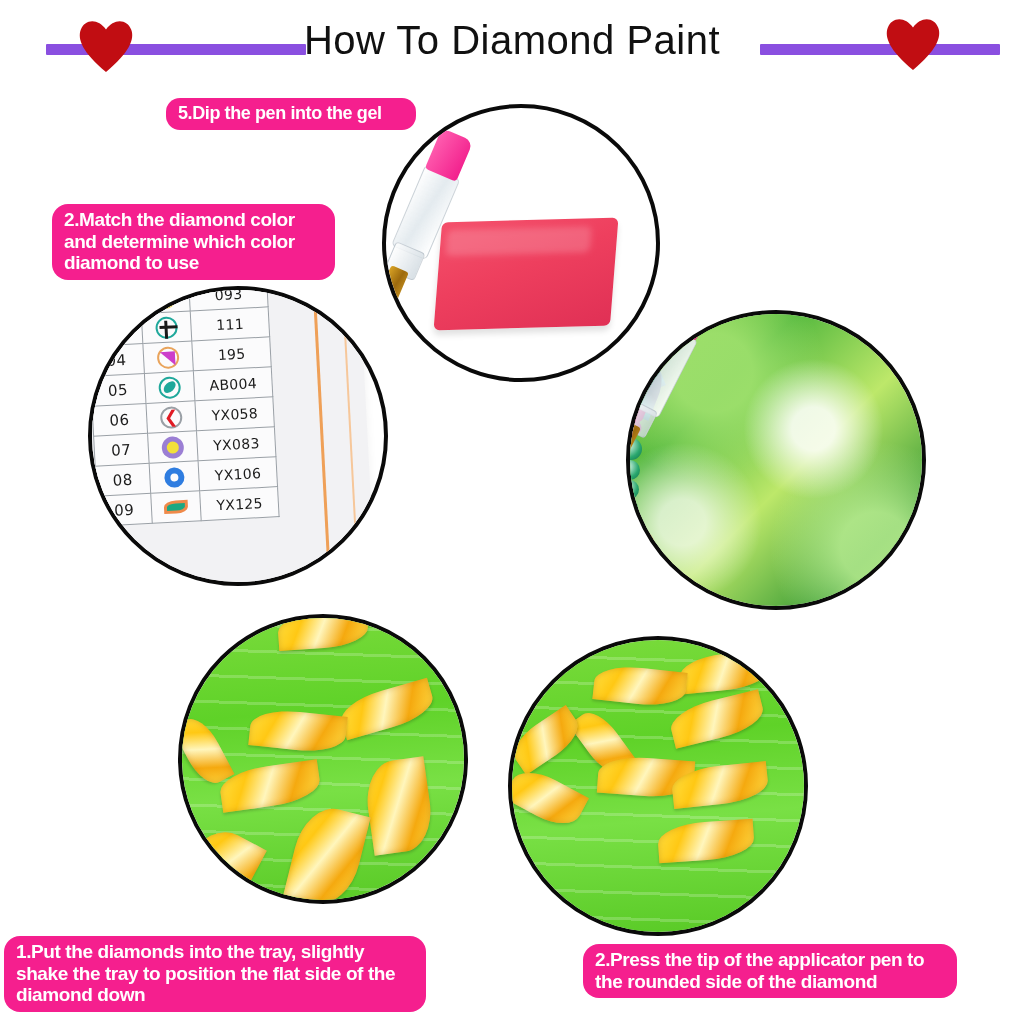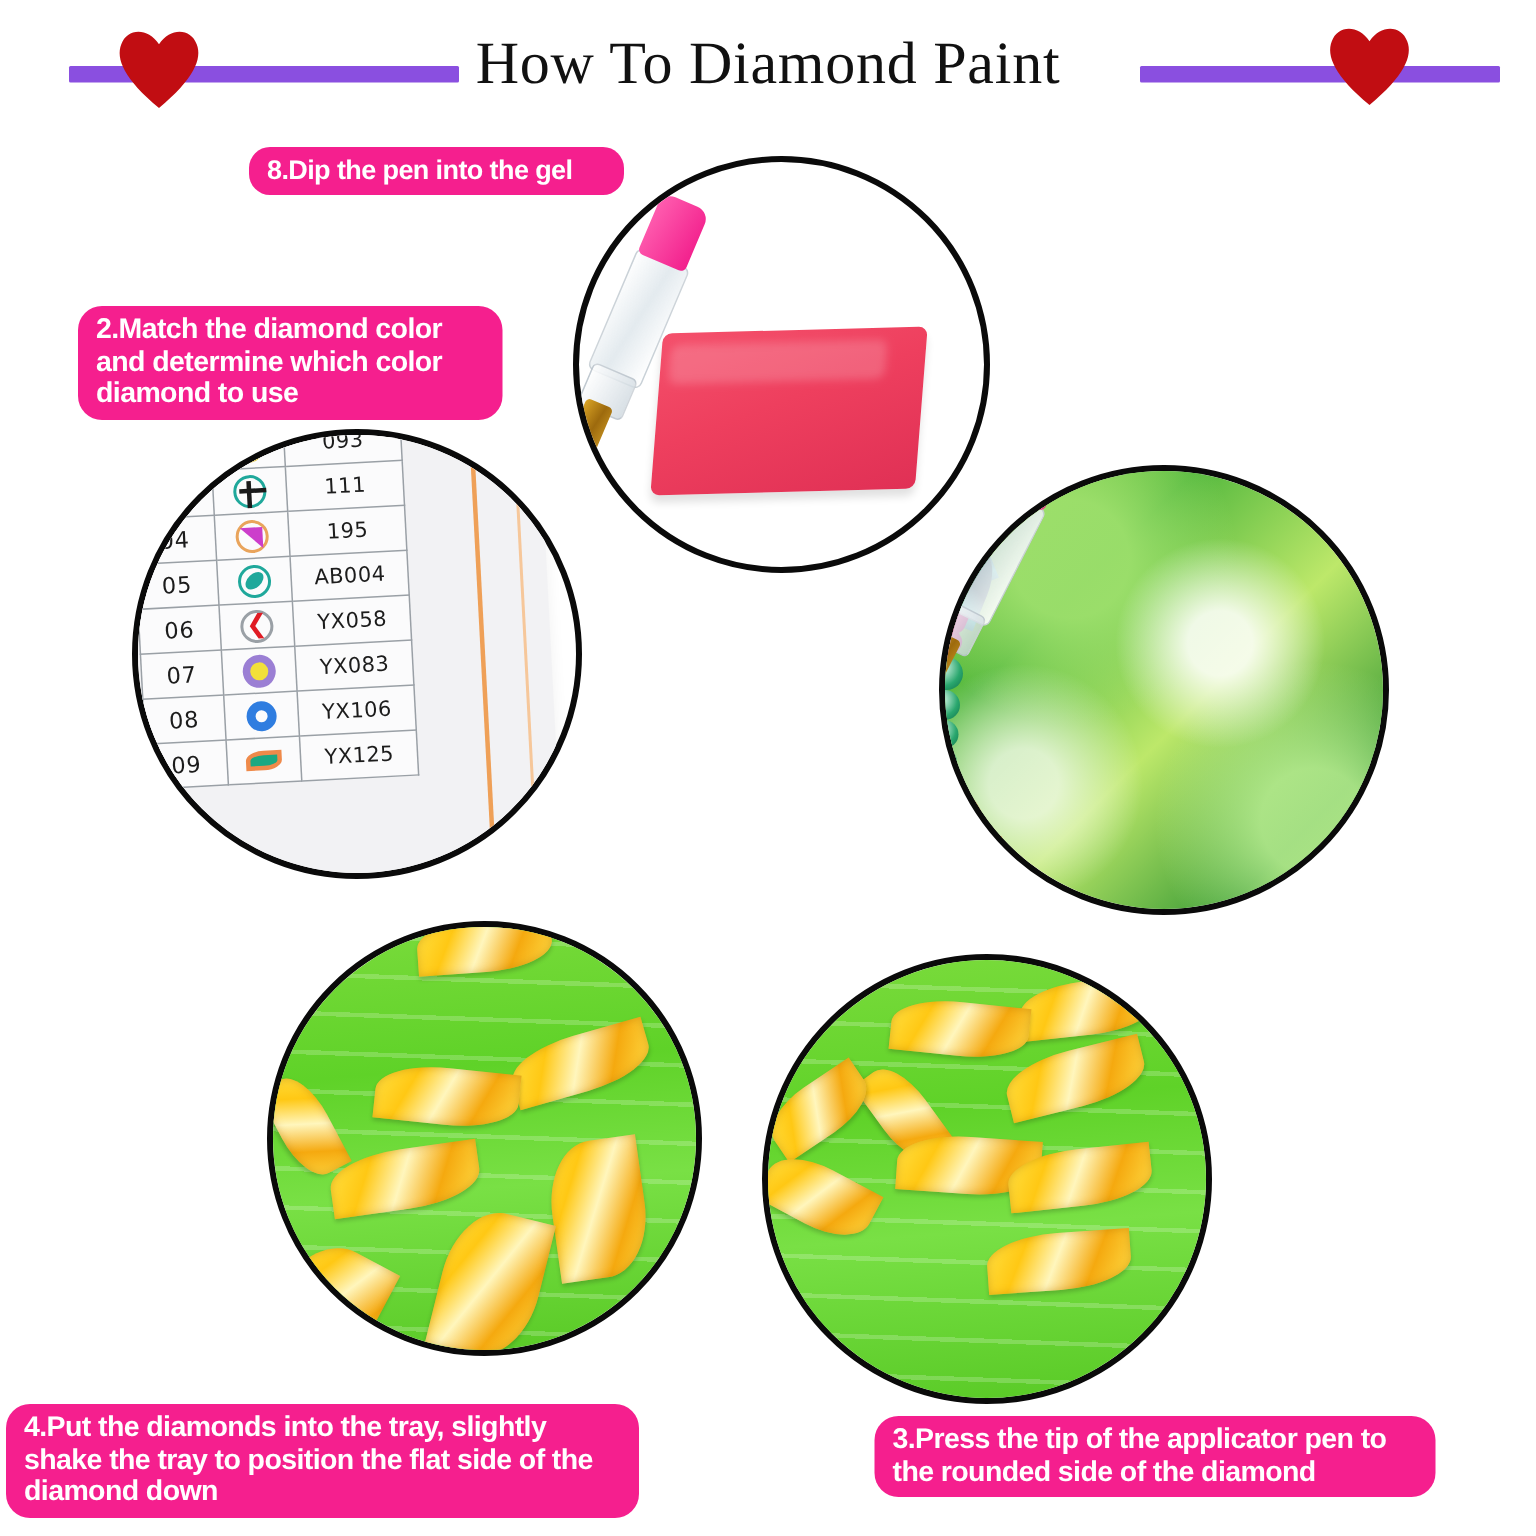--- a/index.html
+++ b/index.html
@@ -15,21 +15,21 @@
 
   
   .rule{position:absolute;height:11px;border-radius:1px;background:#8a4fe0;}
   .rule.left{left:46px;top:44px;width:260px;}
   .rule.right{left:760px;top:44px;width:240px;}
   .heart{position:absolute;width:62px;height:58px;}
   .heart.left{left:75px;top:16px;}
   .heart.right{left:882px;top:14px;}
   .page-title{
     position:absolute;left:0;top:18px;width:1024px;text-align:center;
-    font-family:Liberation Serif, serif;
+    font-family:Liberation Sans, sans-serif;
     font-size:40px;font-weight:400;color:#111;letter-spacing:.5px;
     white-space:nowrap;
   }
 
   
   .pill{
     position:absolute;
     background:#f51f8e;
     color:#ffffff;
     border-radius:16px;
@@ -192,24 +192,24 @@
 
   <svg class="heart left" viewBox="0 0 64 60">
     <path d="M32 58 C 8 38, 2 24, 6 14 C 10 3, 24 2, 32 14 C 40 2, 54 3, 58 14 C 62 24, 56 38, 32 58 Z" fill="#c10d12"></path>
   </svg>
   <svg class="heart right" viewBox="0 0 64 60">
     <path d="M32 58 C 8 38, 2 24, 6 14 C 10 3, 24 2, 32 14 C 40 2, 54 3, 58 14 C 62 24, 56 38, 32 58 Z" fill="#c10d12"></path>
   </svg>
 
   <div class="page-title">How To Diamond Paint</div>
 
-  <div class="pill" id="label1">8.Dip the pen into the gel</div>
+  <div class="pill" id="label1">5.Dip the pen into the gel</div>
   <div class="pill" id="label2">2.Match the diamond color and determine which color diamond to use</div>
-  <div class="pill" id="label3">4.Put the diamonds into the tray, slightly shake the tray to position the flat side of the diamond down</div>
-  <div class="pill" id="label4">3.Press the tip of the applicator pen to the rounded side of the diamond</div>
+  <div class="pill" id="label3">1.Put the diamonds into the tray, slightly shake the tray to position the flat side of the diamond down</div>
+  <div class="pill" id="label4">2.Press the tip of the applicator pen to the rounded side of the diamond</div>
 
   <div class="circle" id="circle1">
     <div class="inner">
       <div class="gelpad"></div>
       <div class="pen" id="pen1">
         <div class="barrel"></div>
         <div class="cap"></div>
         <div class="collar"></div>
         <div class="tip"></div>
       </div>

